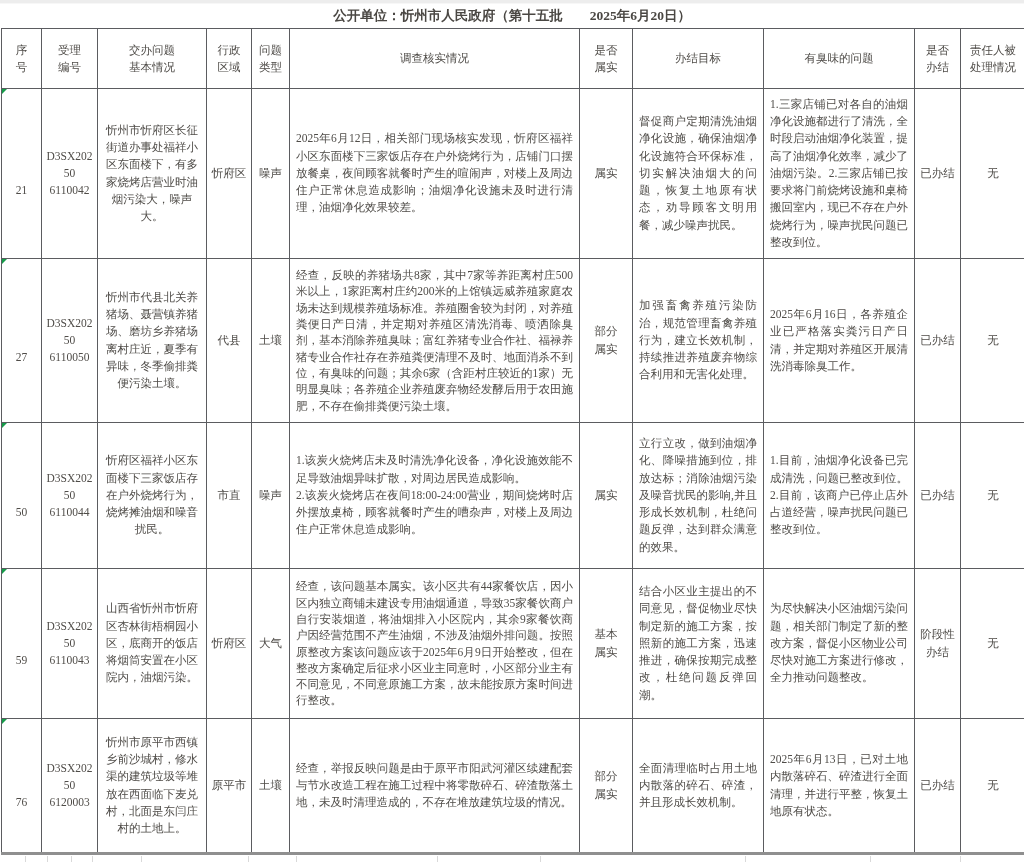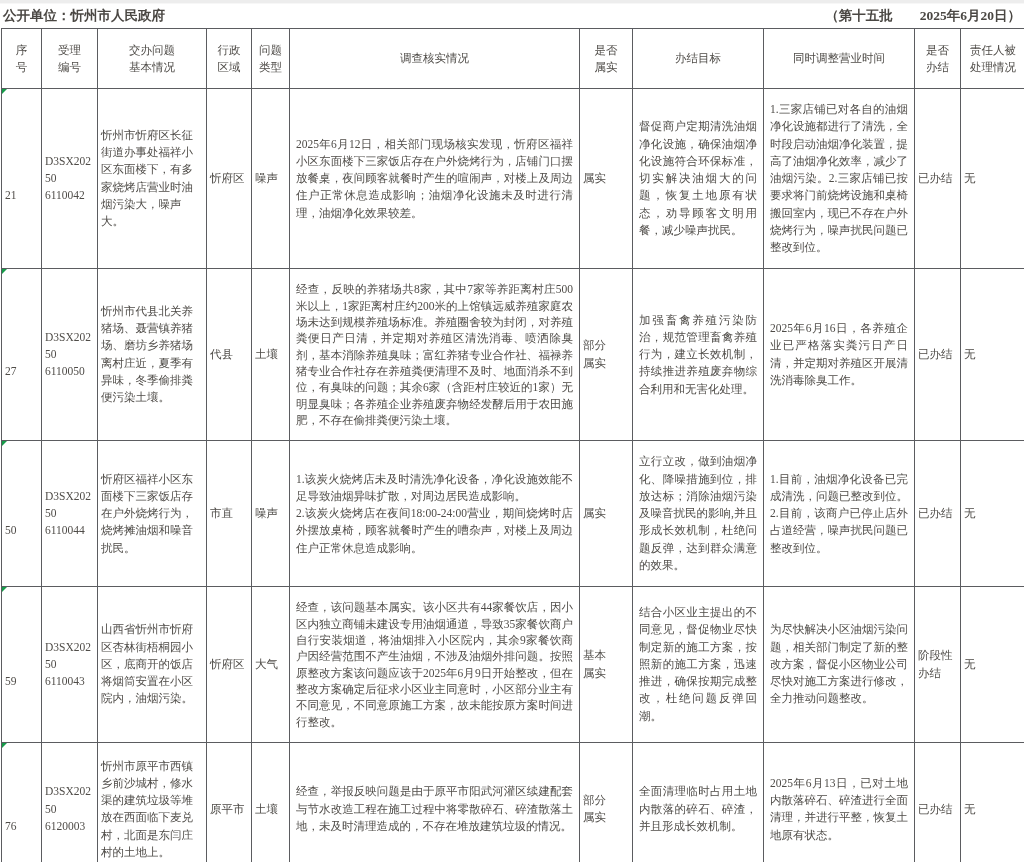--- a/index.html
+++ b/index.html
@@ -1,29 +1,29 @@
 <!DOCTYPE html>
 <html><head>
 <meta charset="utf-8">
 <style>
   html,body{margin:0;padding:0;background:#ffffff;}
   body{width:1024px;height:862px;overflow:hidden;
        font-family:"Liberation Serif","DejaVu Serif",serif;color:#4f4c48;}
   .sheet{position:relative;width:1024px;height:862px;background:#ffffff;}
   .top-strip{height:3px;background:#ededed;border-bottom:1px solid #f7f7f7;}
-  .titlebar{height:24px;display:flex;justify-content:space-between;align-items:center;
+  .titlebar{height:24px;display:flex;justify-content:center;align-items:center;
             padding:6px 3px;box-sizing:border-box;font-size:13.5px;font-weight:bold;color:#4a4743;}
   table{border-collapse:collapse;table-layout:fixed;width:1022px;margin-left:1px;
         border:1px solid #4e4f53;border-bottom:3px solid #8f8f8f;}
   th,td{border:1px solid #5b5c60;vertical-align:middle;overflow:hidden;
         box-sizing:border-box;position:relative;}
   th{font-weight:normal;font-size:11.5px;line-height:1.45;text-align:center;white-space:pre-line;padding:1px 2px;}
   td{font-size:11.5px;line-height:1.5;padding:2px 5px;}
-  td.c{white-space:pre-line;padding:2px 3px;}
-  td.l{text-align:justify;white-space:pre-wrap;padding:12px 6px;}
+  td.c{text-align:center;white-space:pre-line;padding:2px 3px;}
+  td.l{text-align:justify;white-space:pre-wrap;padding:2px 6px;}
   .mono-id{letter-spacing:0;word-break:break-all;}
   .tri{position:absolute;top:0;left:0;width:0;height:0;
        border-top:5px solid #169b4a;border-right:5px solid transparent;}
   .bottom-grid{position:relative;height:9px;background:#ffffff;}
   .bottom-grid .gl{position:absolute;top:1px;height:8px;width:1px;background:#d9d9d9;}
 </style>
 </head>
 <body>
 
 <div class="sheet">
@@ -59,21 +59,21 @@
       <th>交办问题
 基本情况</th>
       <th>行政
 区域</th>
       <th>问题
 类型</th>
       <th>调查核实情况</th>
       <th>是否
 属实</th>
       <th>办结目标</th>
-      <th>同时调整营业时间</th>
+      <th>有臭味的问题</th>
       <th>是否
 办结</th>
       <th>责任人被
 处理情况</th>
     </tr>
 
     <tr style="height:170px">
       <td class="c">
         <span class="tri"></span>
         <span>21</span>

